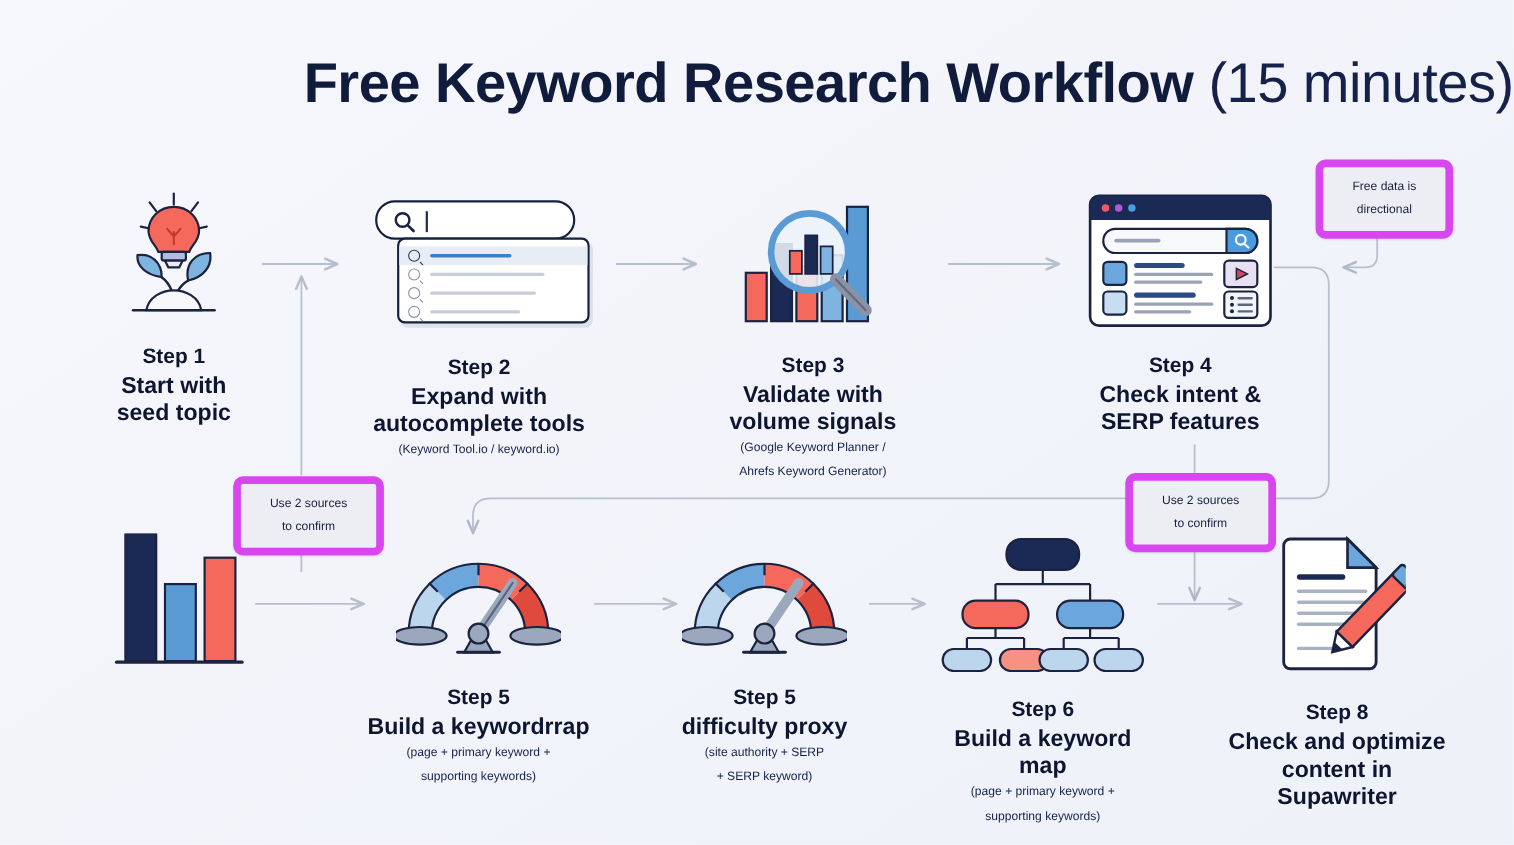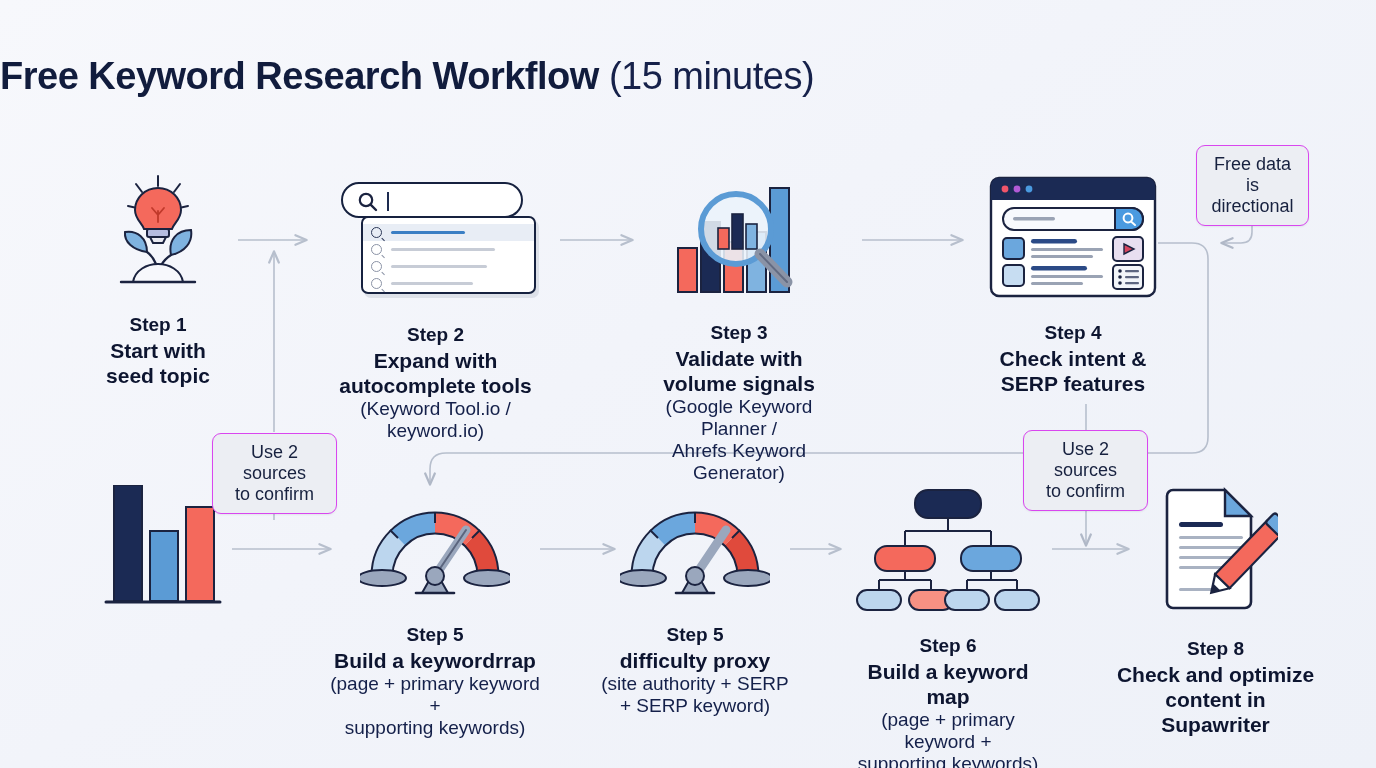--- a/index.html
+++ b/index.html
@@ -7,45 +7,45 @@
     width:1376px;height:768px;overflow:hidden;
     background:linear-gradient(145deg,#f7f8fc 0%,#f2f4fa 45%,#eef1f8 100%);
     font-family:"Liberation Sans",sans-serif;
     color:#0f1b3d;
     position:relative;
   }
   #stage{position:absolute;inset:0;}
 
   
   .title{
-    position:absolute;left:0;right:0;top:46px;text-align:left;
-    font-size:38px;line-height:60px;letter-spacing:-0.5px;
+    position:absolute;left:0;right:0;top:46px;text-align:right;
+    font-size:51px;line-height:60px;letter-spacing:-0.5px;
     color:#111c3d;white-space:nowrap;
   }
   .title .strong{font-weight:bold;}
   .title .light{font-weight:normal;color:#16214a;}
 
   
   #wires{position:absolute;left:0;top:0;width:1376px;height:768px;}
 
   
   .node{position:absolute;text-align:center;}
   .icon-wrap{position:relative;margin:0 auto;}
   .lbl{margin-top:4px;}
   .step{font-size:19px;font-weight:bold;line-height:27px;color:#0d1530;margin-top:21px;}
   .head{font-size:21px;font-weight:bold;line-height:25px;color:#0d1530;}
-  .sub{font-size:19px;font-weight:normal;line-height:22px;color:#14204a;}
+  .sub{font-size:11px;font-weight:normal;line-height:22px;color:#14204a;}
 
   
   .chip{
     position:absolute;
     background:#eceef3;
-    border:1px solid #d946ef;
+    border:7px solid #d946ef;
     border-radius:9px;
-    font-size:18px;line-height:21px;color:#17213f;
+    font-size:11px;line-height:21px;color:#17213f;
     text-align:center;
     padding:8px 11px;
     box-shadow:0 1px 2px rgba(20,30,60,.07);
   }
 
   
   
   .ic-seed{width:110px;height:120px;}
   
   .ic-search{width:205px;height:120px;}

